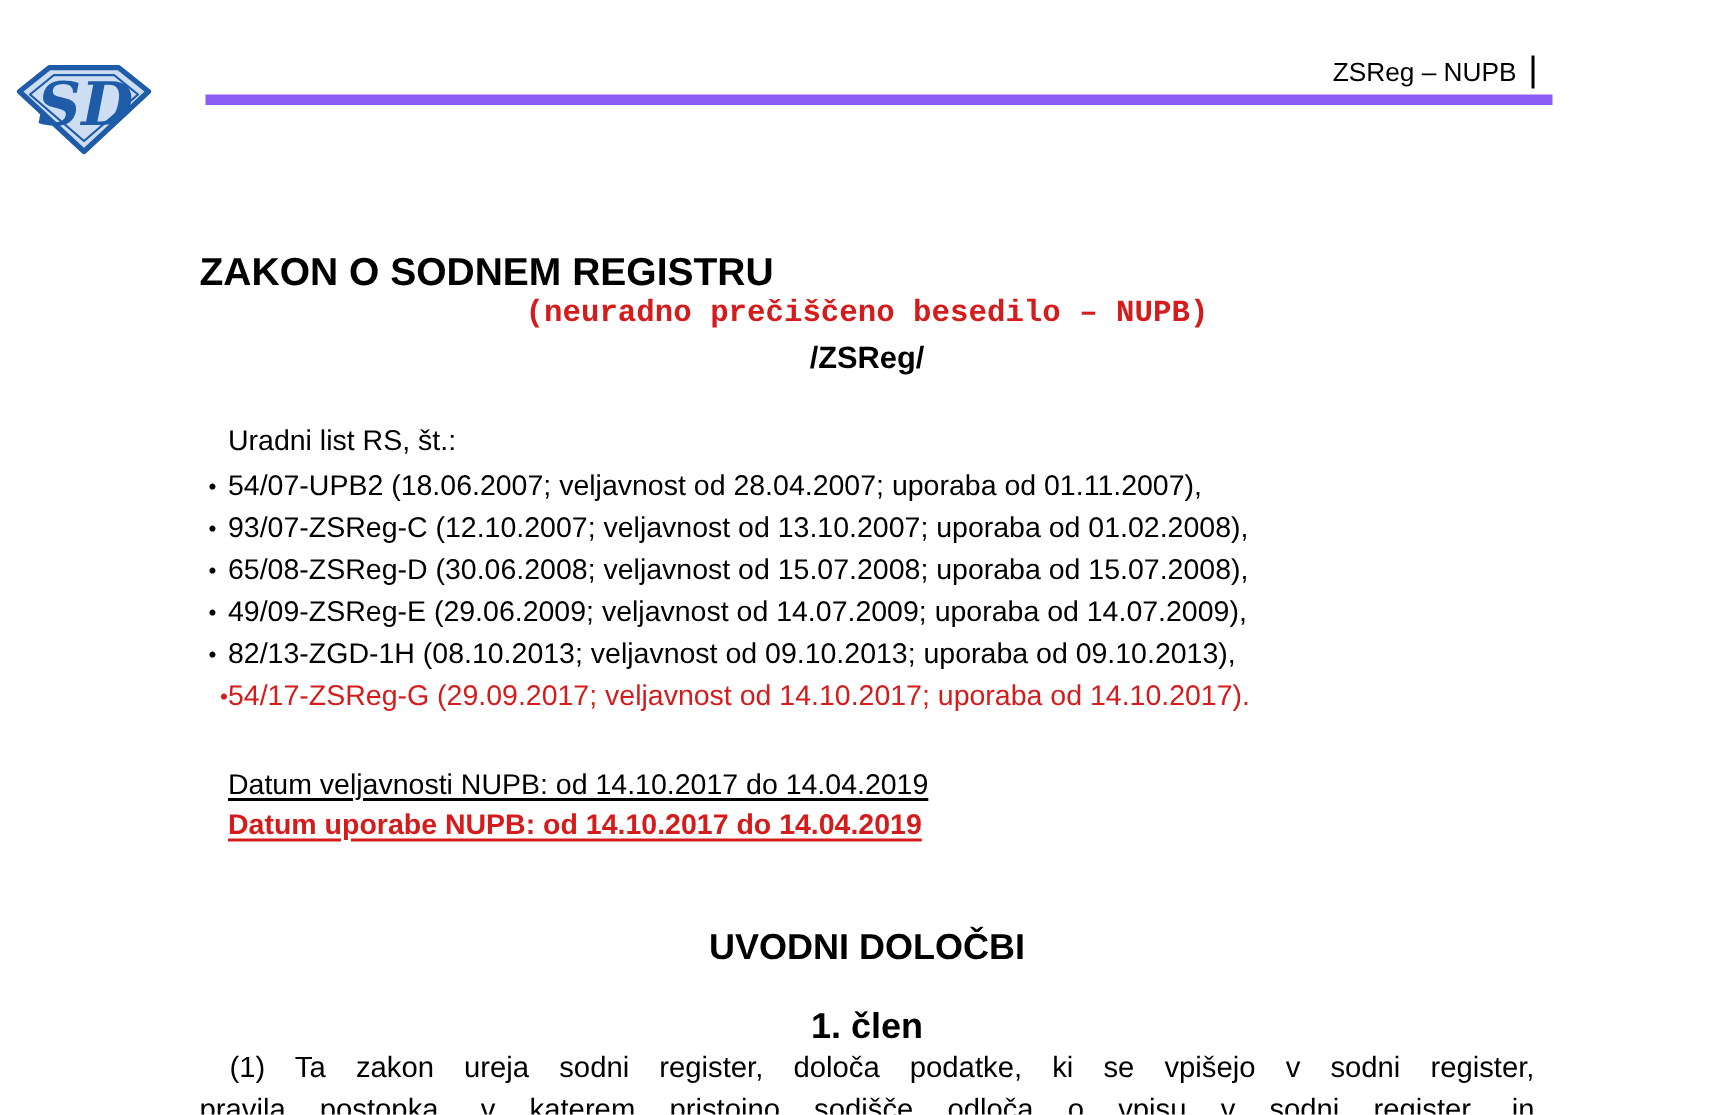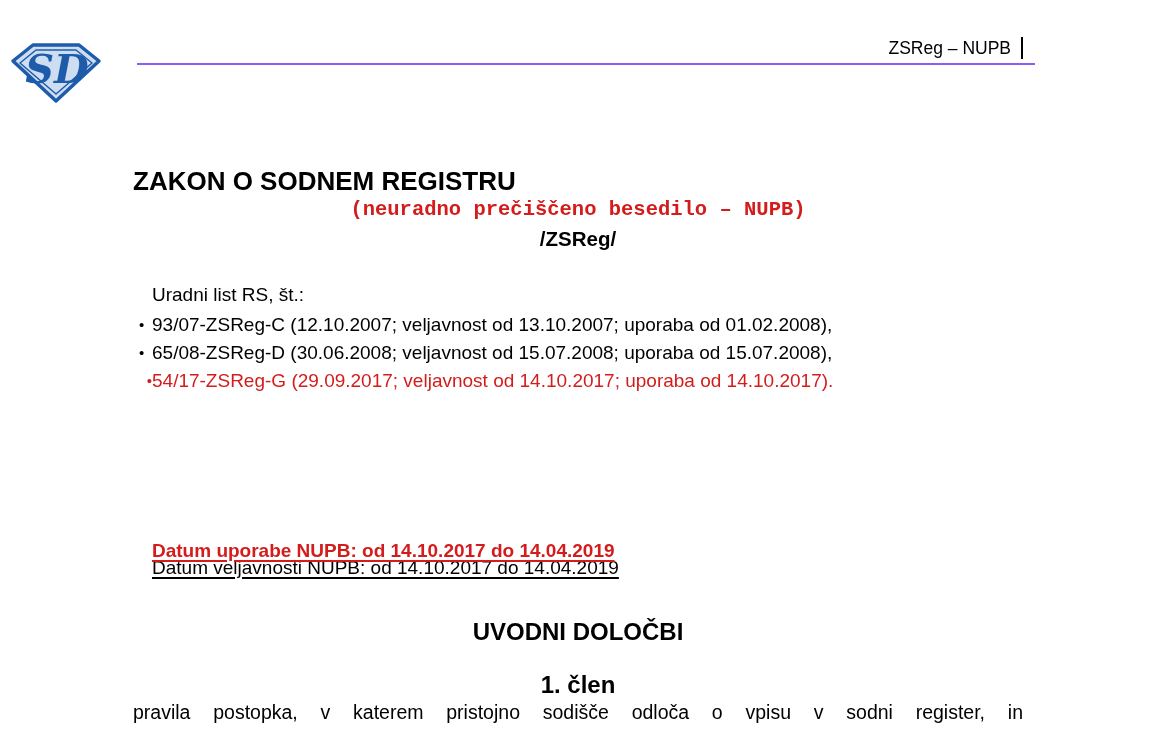--- a/index.html
+++ b/index.html
@@ -15,21 +15,21 @@
 
   
   #logo { left: 8px; top: 40px; width: 96px; height: 66px; }
 
   
   #page-header {
     left: 137px; top: 37px; width: 886px;
     display: flex; justify-content: flex-end; align-items: center;
     gap: 10px;
     padding: 0 12px 4px 0;
-    border-bottom: 2px solid #8b5cf6;
+    border-bottom: 7px solid #8b5cf6;
     font-size: 17.5px;
   }
   #page-header .vbar { width: 2px; height: 22px; background: #000; }
 
   
   #doc-title {
     left: 133px; top: 166px; width: 890px;
     font-weight: bold; font-size: 26px;
   }
   #doc-subtitle {
@@ -53,21 +53,21 @@
   }
   .red { color: var(--red); text-align: right; }
 
   
   #validity-line, #usage-line {
     left: 152px; font-size: 19px;
     text-decoration: underline;
     text-decoration-thickness: 2px;
     text-underline-offset: 3px;
   }
-  #validity-line { top: 513px; margin-top: 44px; }
+  #validity-line { top: 513px; }
   #usage-line { top: 540px; font-weight: bold; color: var(--red); }
 
   
   #section-heading, #article-heading {
     left: 133px; width: 890px;
     text-align: center; font-weight: bold; font-size: 24px;
   }
   #section-heading { top: 618px; }
   #article-heading { top: 671px; }
 
@@ -97,31 +97,41 @@
 </div>
 
 <div class="abs" id="doc-title">ZAKON O SODNEM REGISTRU</div>
 <div class="abs" id="doc-subtitle">(neuradno prečiščeno besedilo – NUPB)</div>
 <div class="abs" id="doc-shortname">/ZSReg/</div>
 
 <div class="abs" id="gazette-intro">Uradni list RS, št.:</div>
 
 <div class="abs" id="gazette-list">
   <div class="gz-item">
+    <span class="bullet">•</span><span>54/07-UPB2 (18.06.2007; veljavnost od 28.04.2007; uporaba od 01.11.2007),</span>
+  </div>
+  <div class="gz-item">
     <span class="bullet">•</span><span>93/07-ZSReg-C (12.10.2007; veljavnost od 13.10.2007; uporaba od 01.02.2008),</span>
   </div>
   <div class="gz-item">
     <span class="bullet">•</span><span>65/08-ZSReg-D (30.06.2008; veljavnost od 15.07.2008; uporaba od 15.07.2008),</span>
+  </div>
+  <div class="gz-item">
+    <span class="bullet">•</span><span>49/09-ZSReg-E (29.06.2009; veljavnost od 14.07.2009; uporaba od 14.07.2009),</span>
+  </div>
+  <div class="gz-item">
+    <span class="bullet">•</span><span>82/13-ZGD-1H (08.10.2013; veljavnost od 09.10.2013; uporaba od 09.10.2013),</span>
   </div>
   <div class="gz-item red">
     <span class="bullet">•</span><span>54/17-ZSReg-G (29.09.2017; veljavnost od 14.10.2017; uporaba od 14.10.2017).</span>
   </div>
 </div>
 
 <div class="abs" id="validity-line">Datum veljavnosti NUPB: od 14.10.2017 do 14.04.2019</div>
 <div class="abs" id="usage-line">Datum uporabe NUPB: od 14.10.2017 do 14.04.2019</div>
 
 <div class="abs" id="section-heading">UVODNI DOLOČBI</div>
 <div class="abs" id="article-heading">1. člen</div>
 
 <div class="abs" id="body-paragraph">
+  <div class="p-line first">(1) Ta zakon ureja sodni register, določa podatke, ki se vpišejo v sodni register,</div>
   <div class="p-line">pravila postopka, v katerem pristojno sodišče odloča o vpisu v sodni register, in</div>
 </div>
 
 </body></html>

